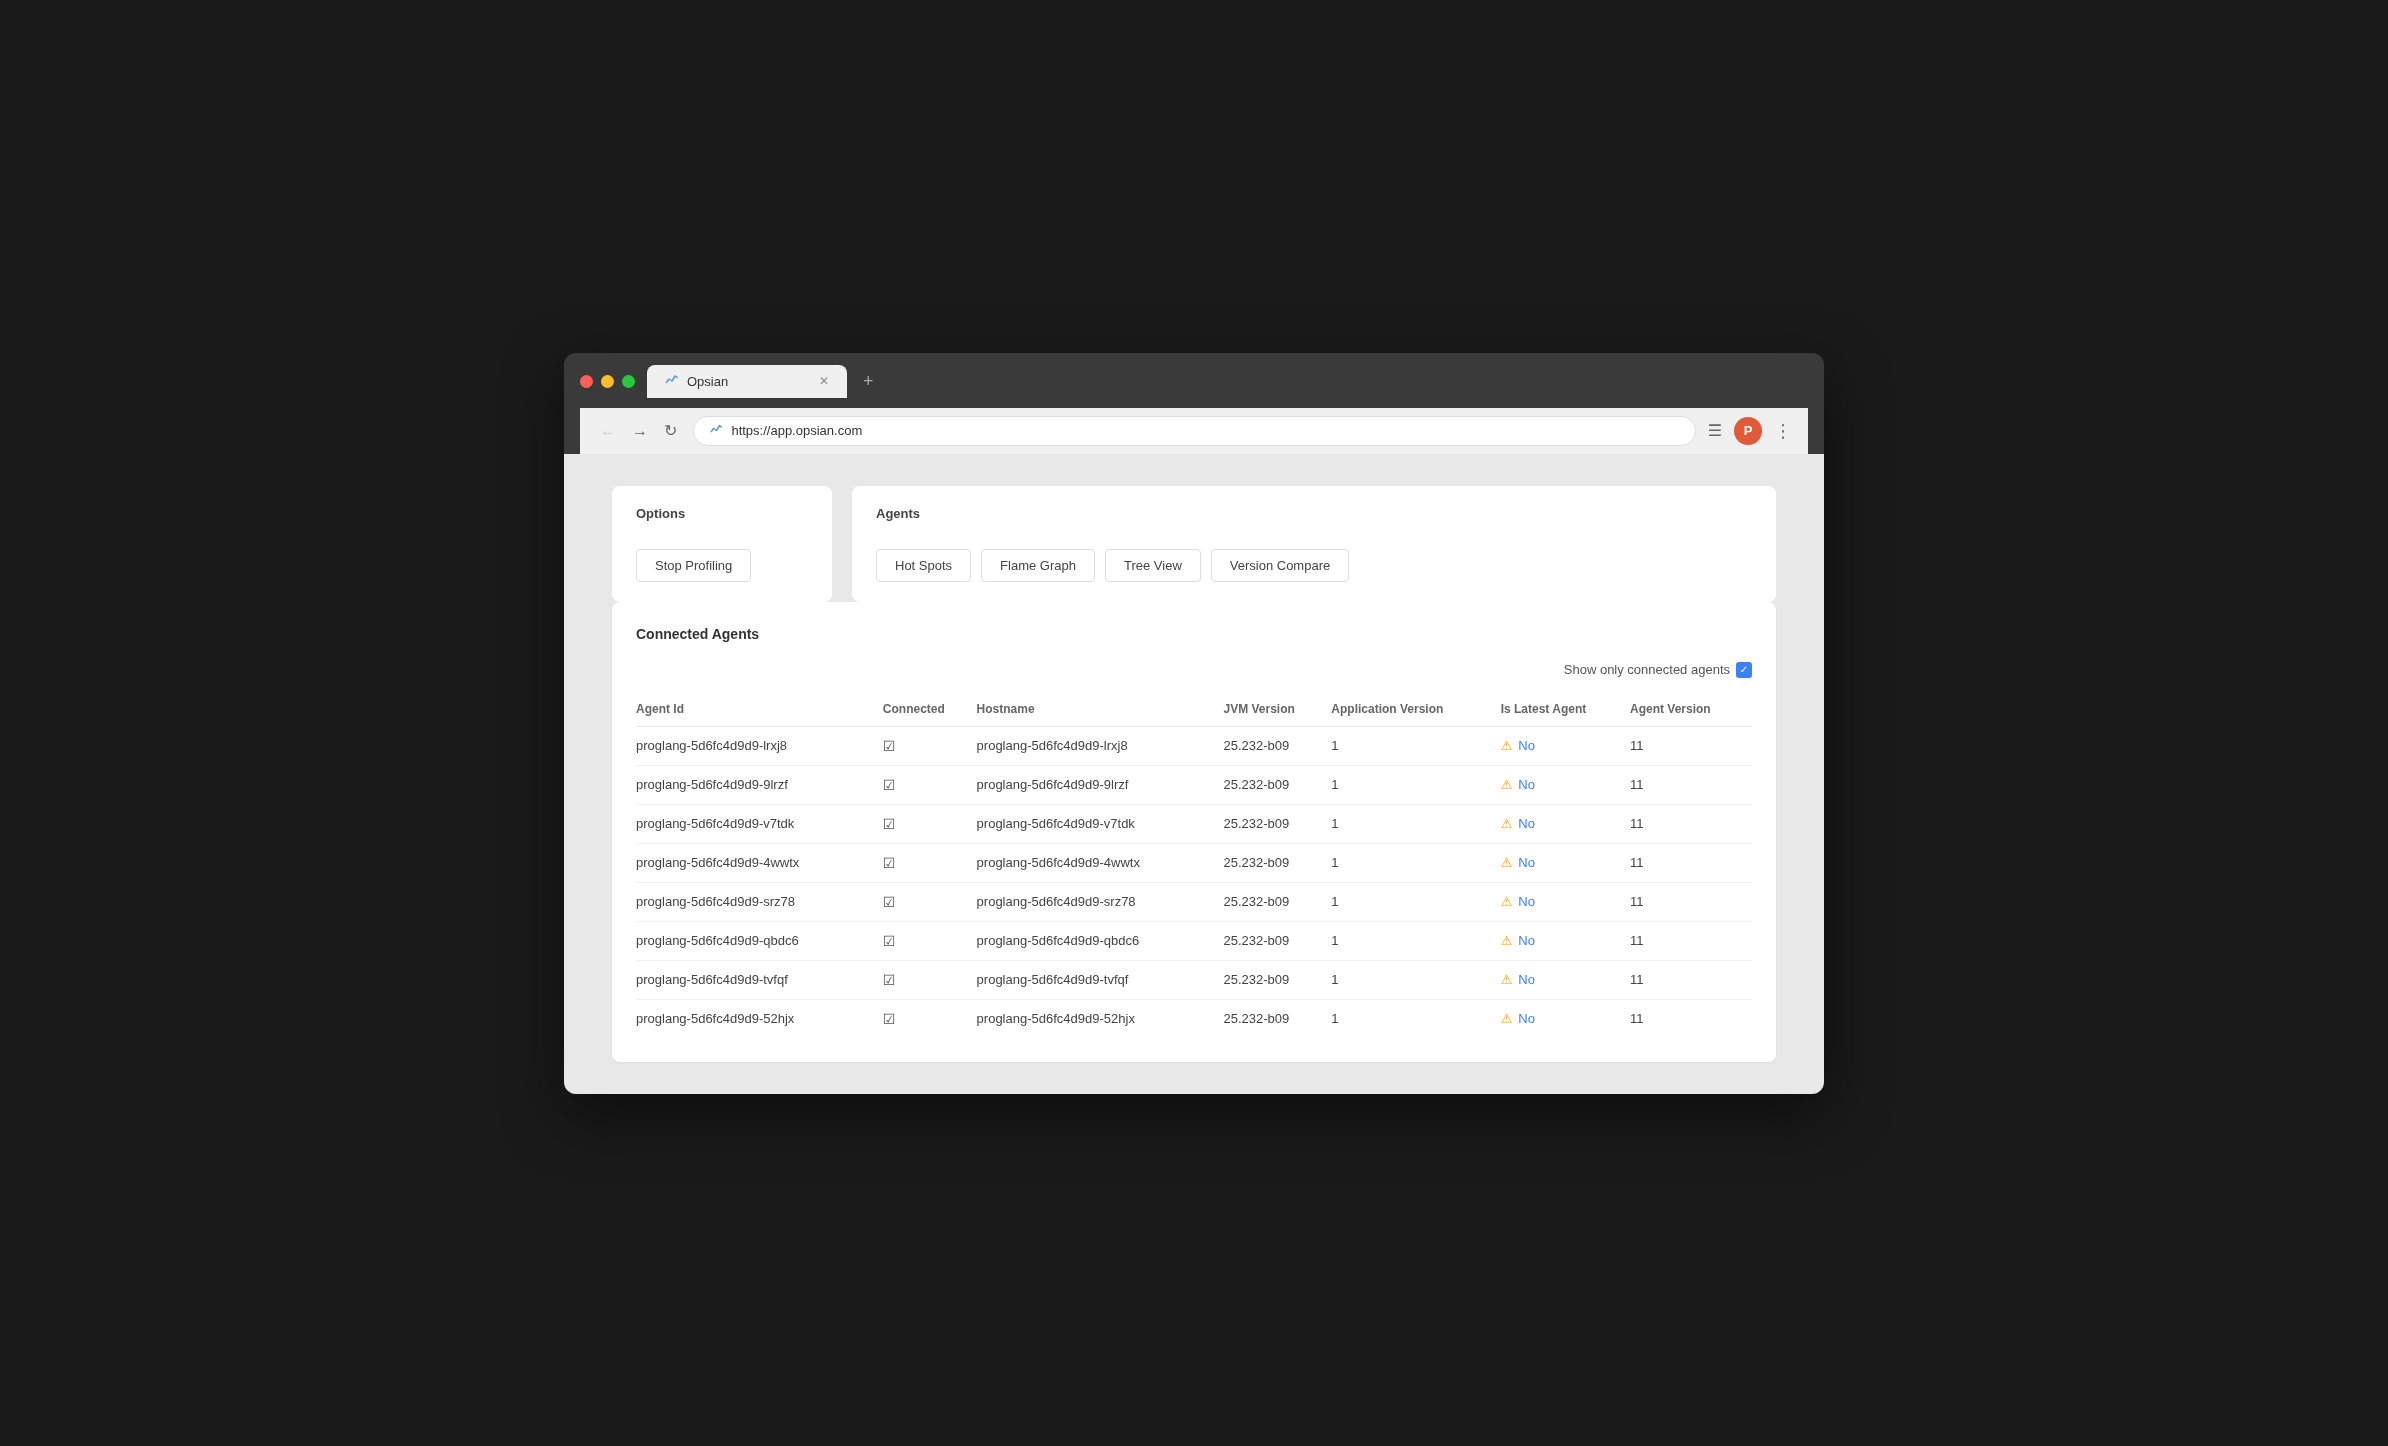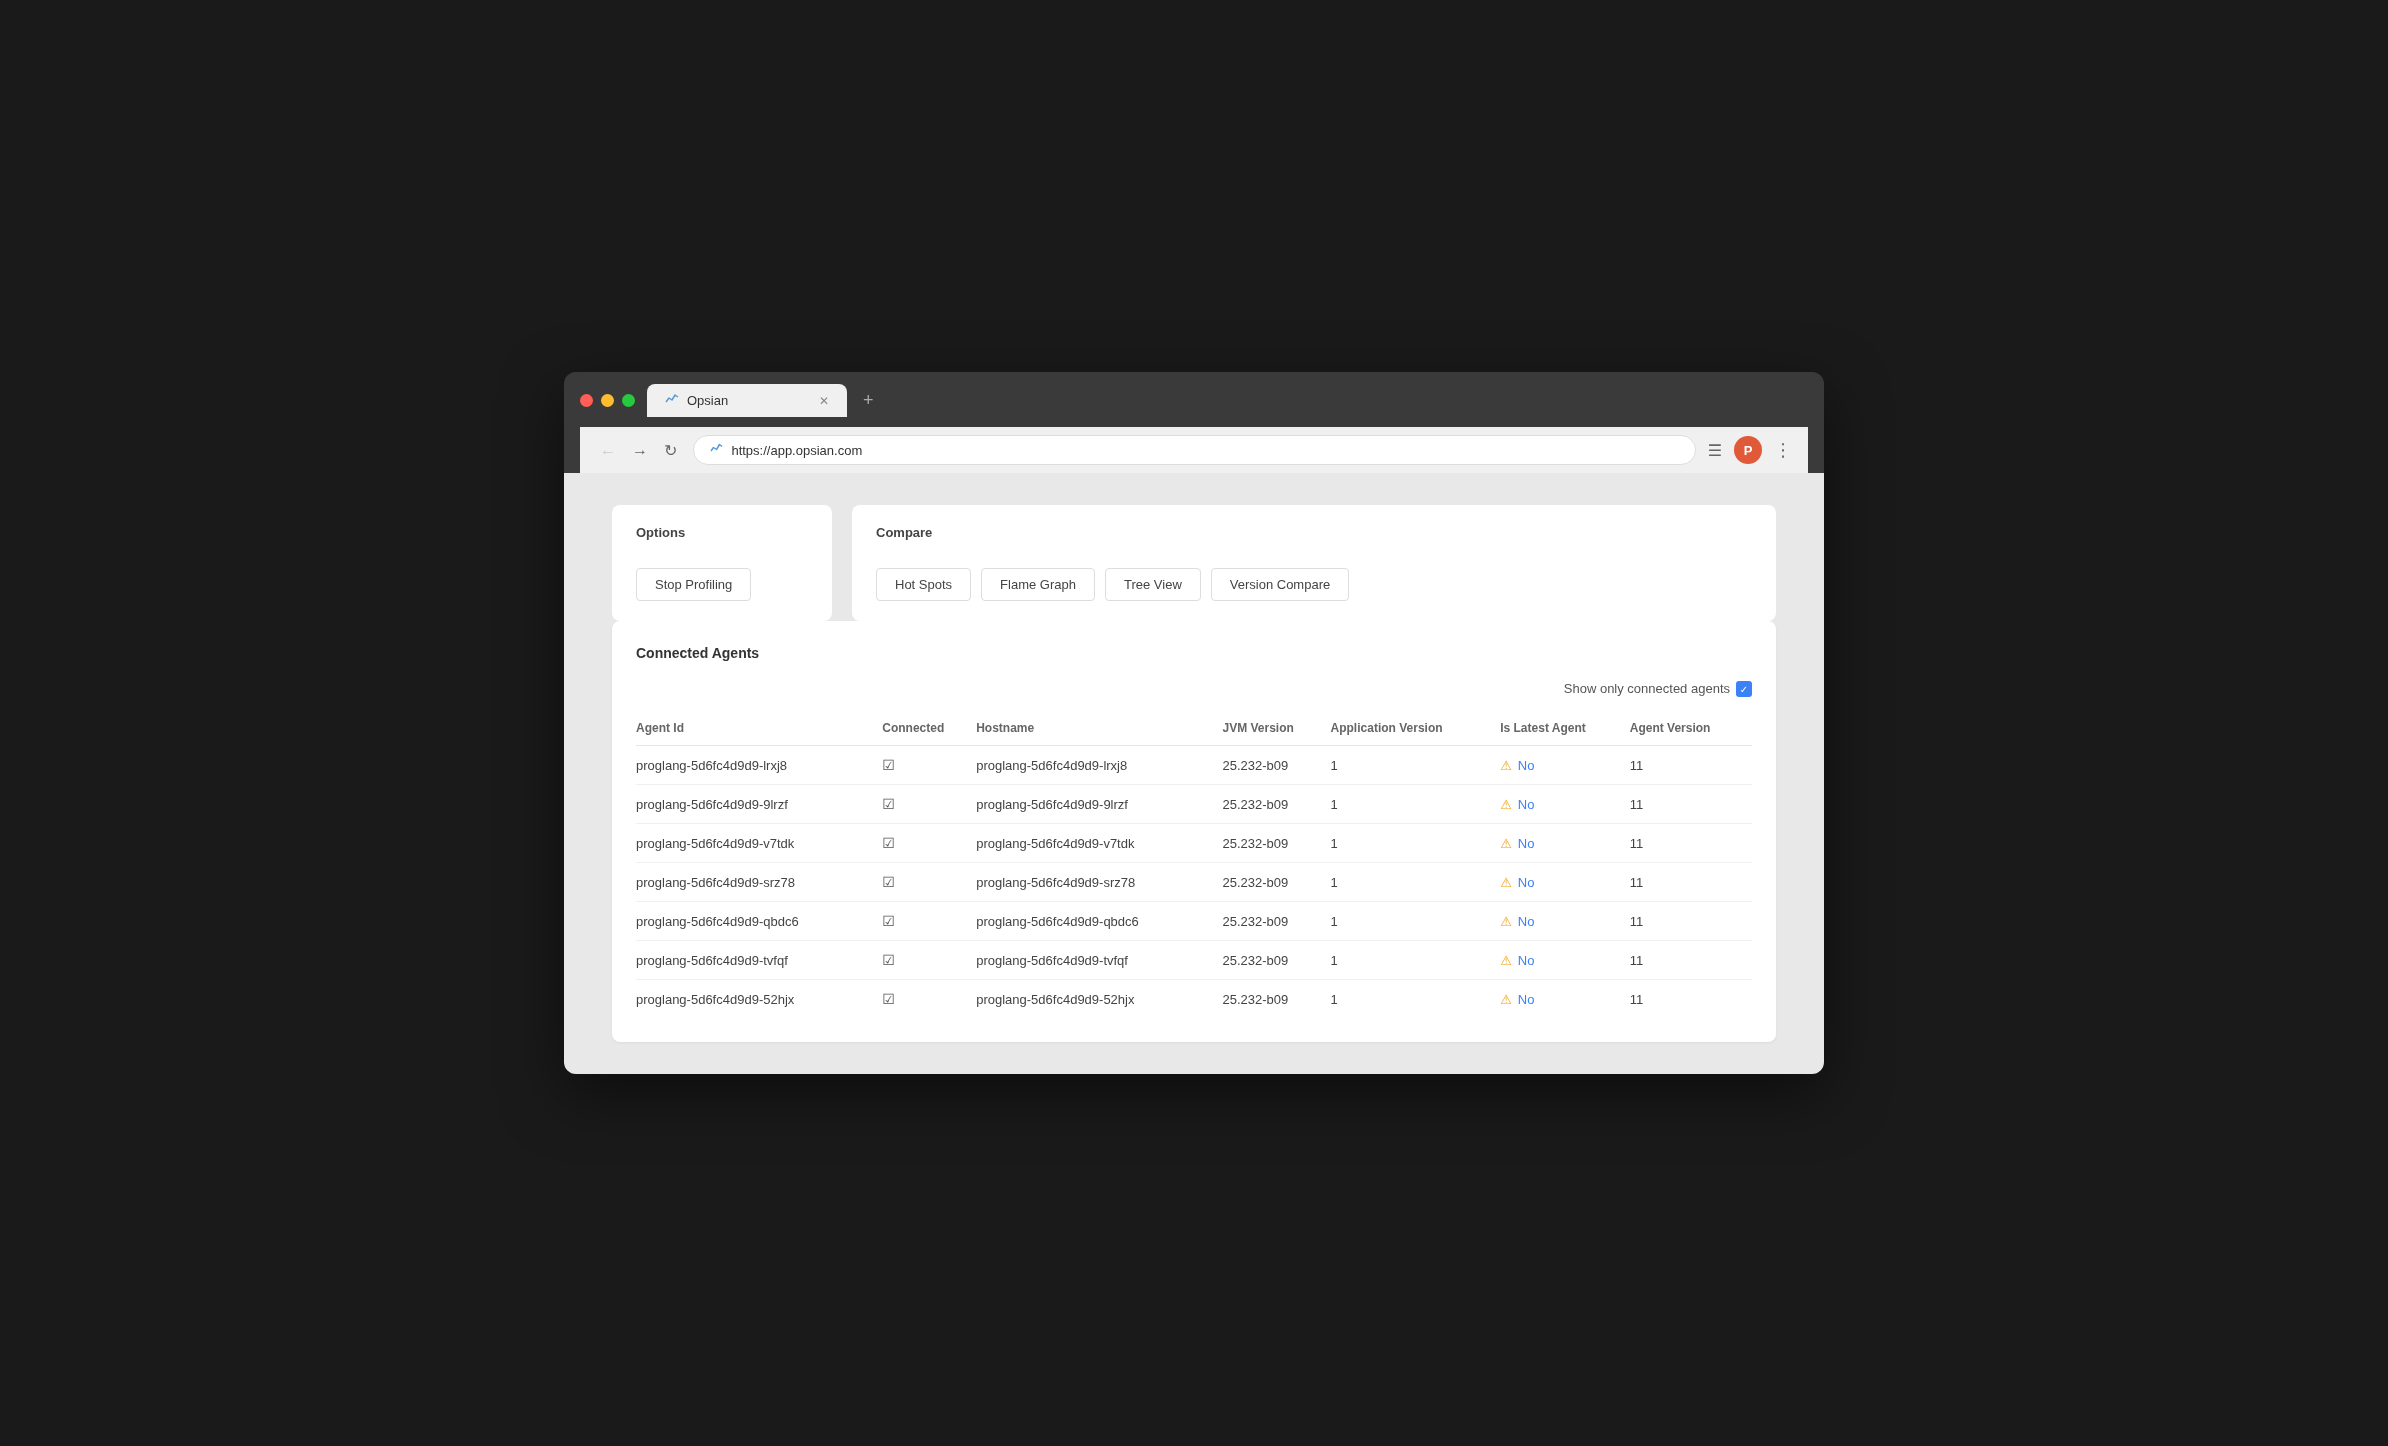--- a/index.html
+++ b/index.html
@@ -335,21 +335,21 @@
 
     <div class="options-reports-row">
       <div class="options-card">
         <div class="section-label">Options</div>
         <div class="btn-group">
           <button class="btn">Stop Profiling</button>
         </div>
       </div>
 
       <div class="reports-card">
-        <div class="section-label">Compare</div>
+        <div class="section-label">Agents</div>
         <div class="btn-group">
           <button class="btn">Hot Spots</button>
           <button class="btn">Flame Graph</button>
           <button class="btn">Tree View</button>
           <button class="btn">Version Compare</button>
         </div>
       </div>
     </div>
 
     <div class="agents-card">
@@ -417,20 +417,36 @@
       <td style="font-size:13px;color:#444;">1</td>
       <td>
         <span class="is-latest-cell">
           <span style="color:#f59e0b;font-size:13px;">⚠</span>
           <a class="no-link" href="#">No</a>
         </span>
       </td>
       <td style="font-size:13px;color:#444;">11</td>
     </tr>
             <tr>
+      <td style="font-size:13px;color:#444;">proglang-5d6fc4d9d9-4wwtx</td>
+      <td>
+        <span style="font-size:14px;color:#555;">☑</span>
+      </td>
+      <td style="font-size:13px;color:#444;">proglang-5d6fc4d9d9-4wwtx</td>
+      <td style="font-size:13px;color:#444;">25.232-b09</td>
+      <td style="font-size:13px;color:#444;">1</td>
+      <td>
+        <span class="is-latest-cell">
+          <span style="color:#f59e0b;font-size:13px;">⚠</span>
+          <a class="no-link" href="#">No</a>
+        </span>
+      </td>
+      <td style="font-size:13px;color:#444;">11</td>
+    </tr>
+            <tr>
       <td style="font-size:13px;color:#444;">proglang-5d6fc4d9d9-srz78</td>
       <td>
         <span style="font-size:14px;color:#555;">☑</span>
       </td>
       <td style="font-size:13px;color:#444;">proglang-5d6fc4d9d9-srz78</td>
       <td style="font-size:13px;color:#444;">25.232-b09</td>
       <td style="font-size:13px;color:#444;">1</td>
       <td>
         <span class="is-latest-cell">
           <span style="color:#f59e0b;font-size:13px;">⚠</span>

